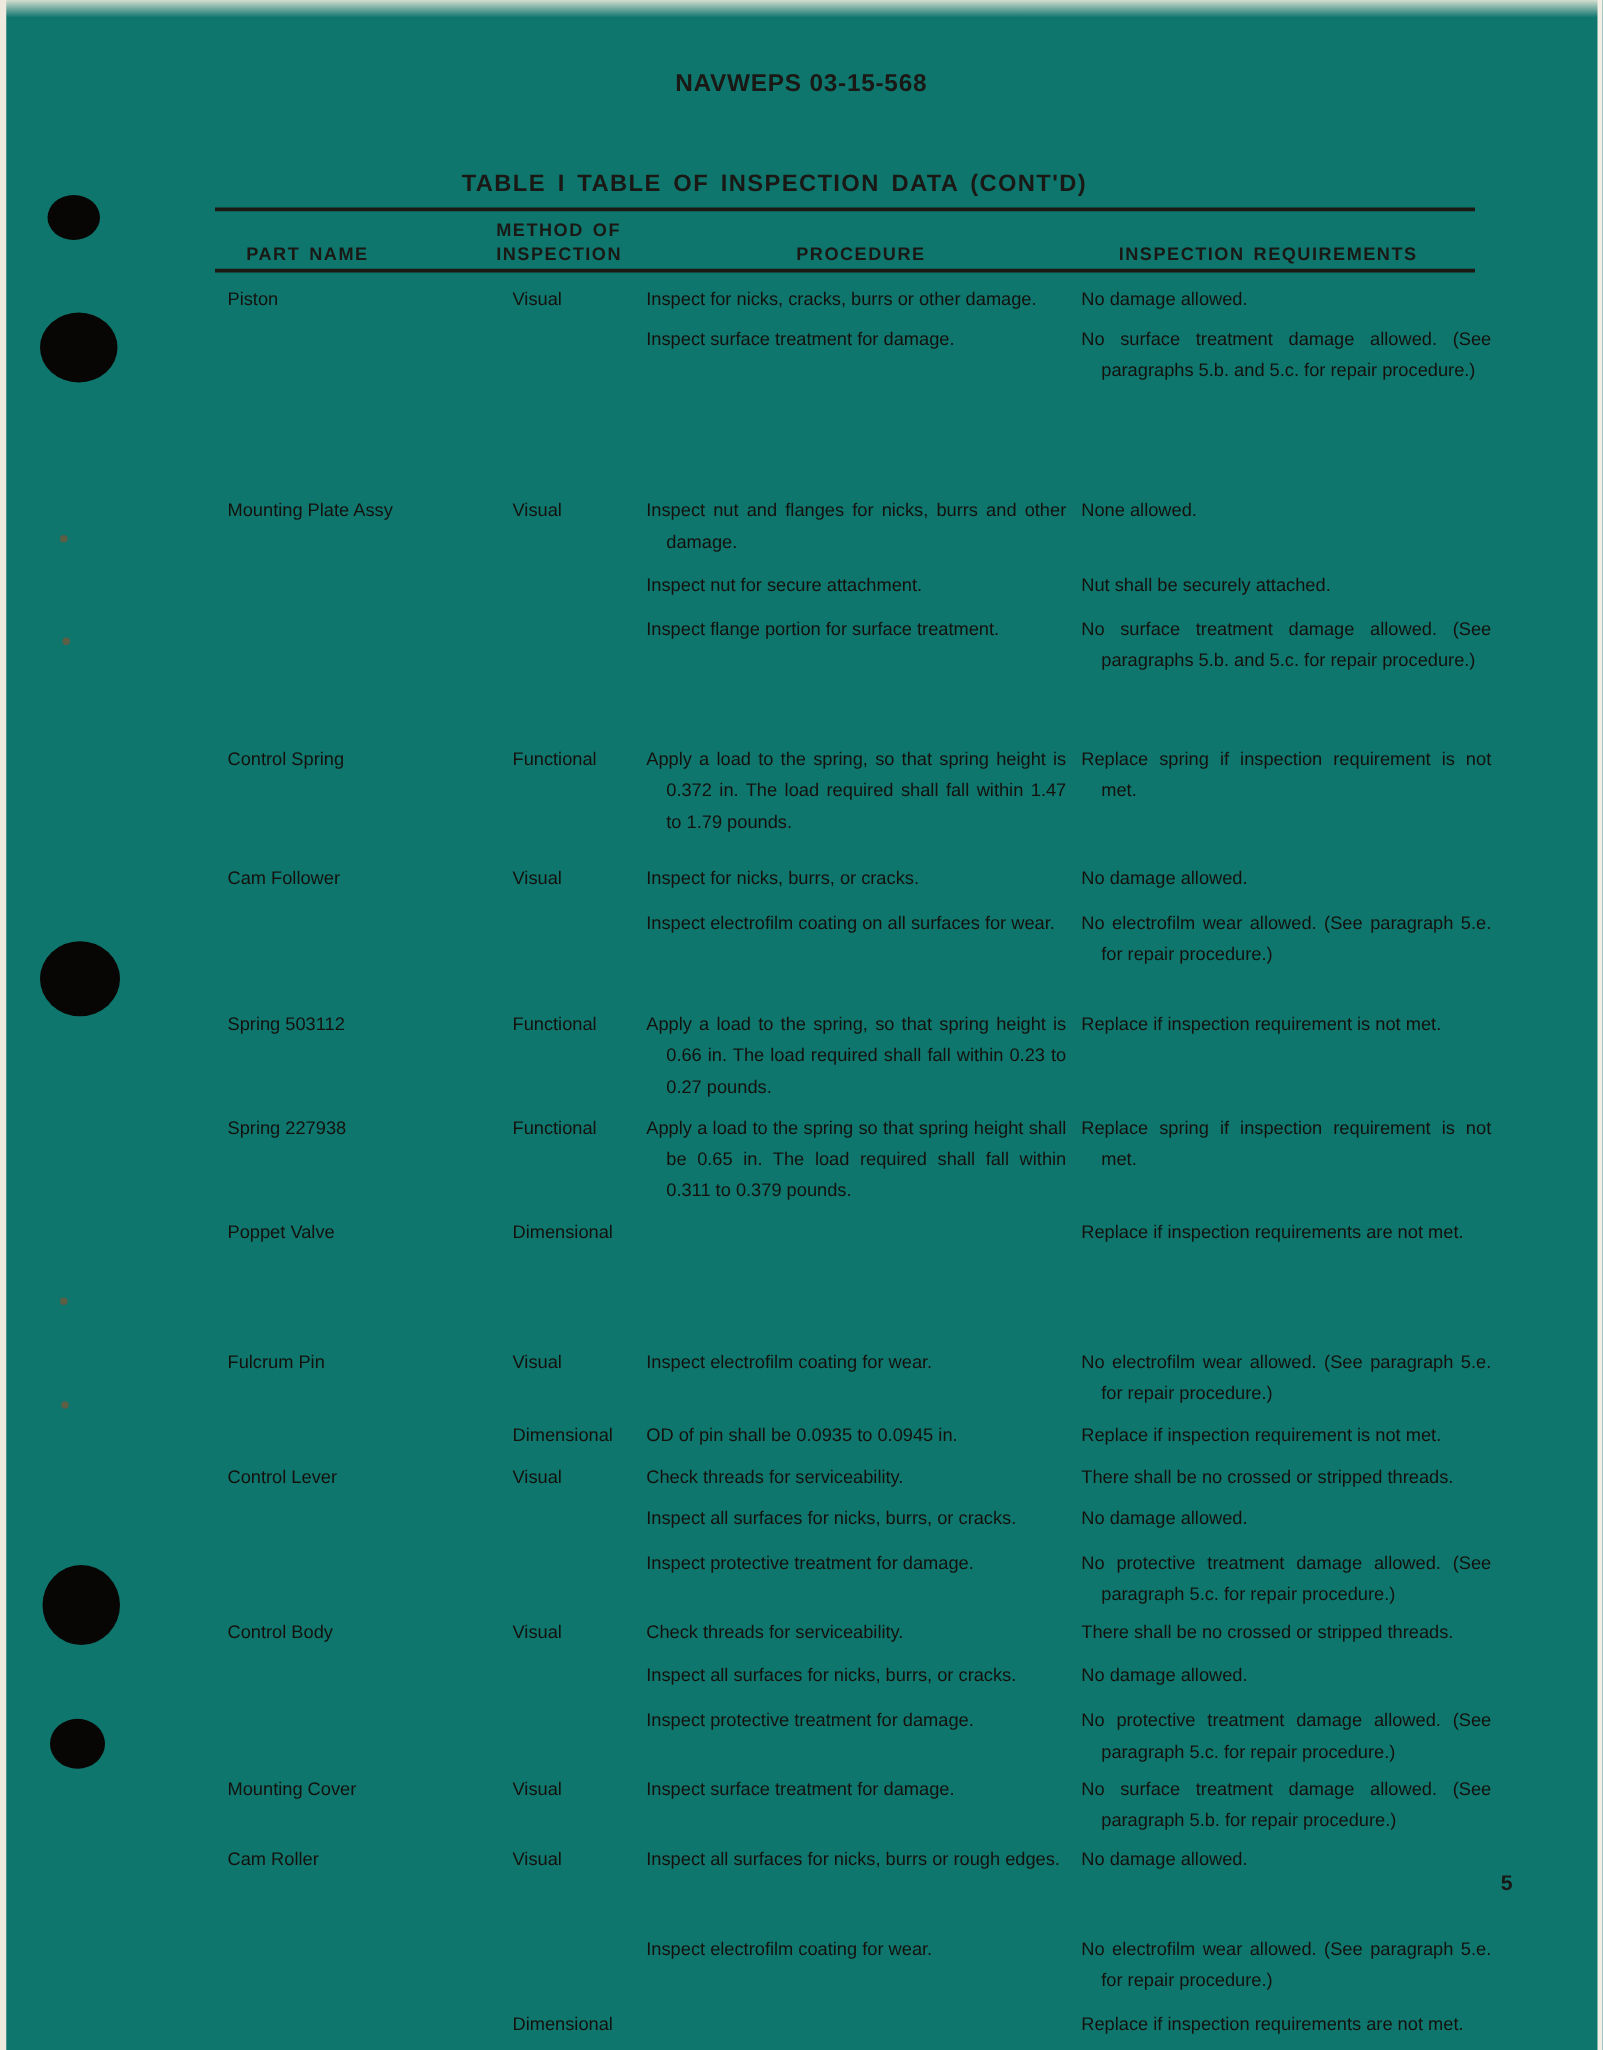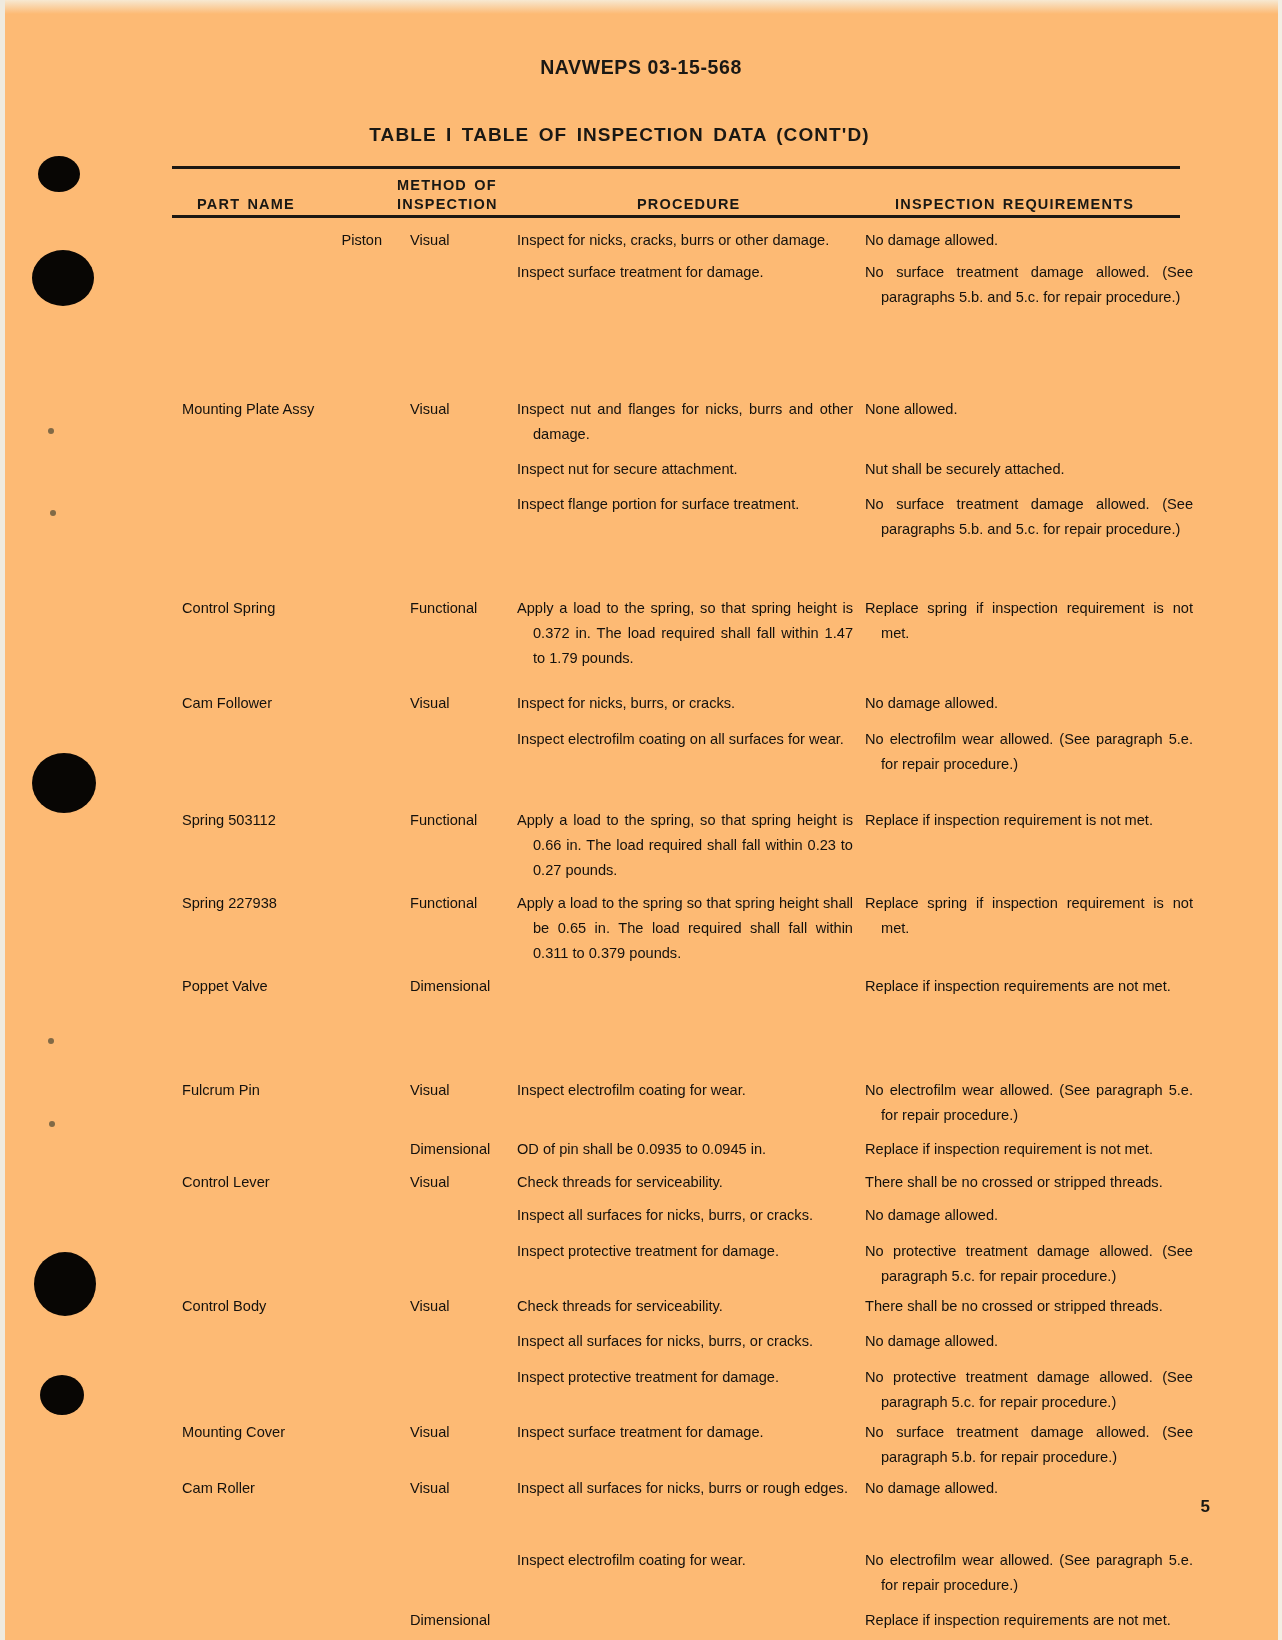--- a/index.html
+++ b/index.html
@@ -4,21 +4,21 @@
 <style>
   html, body {
     margin: 0;
     padding: 0;
     background: #ffffff;
   }
   .page {
     position: relative;
     width: 1282px;
     height: 1640px;
-    background: #fdba74;
+    background: #0f766e;
     overflow: hidden;
     font-family: "Liberation Sans", sans-serif;
     color: #1a1814;
   }
   
   .scan-top-tint {
     position: absolute;
     left: 0; top: 0;
     width: 1282px; height: 14px;
     background: linear-gradient(to bottom, #f6f1e2, rgba(253,252,247,0));
@@ -55,21 +55,21 @@
     position: absolute;
     left: 0; top: 56px;
     width: 1282px;
     text-align: center;
     font-size: 19.5px;
     font-weight: bold;
     letter-spacing: .6px;
   }
   .table-title {
     position: absolute;
-    left: 0; top: 124px;
+    left: 0; top: 137px;
     width: 1239px;
     text-align: center;
     font-size: 19px;
     font-weight: bold;
     letter-spacing: 1.1px;
     word-spacing: 3px;
   }
 
   
   .rule {
@@ -173,21 +173,21 @@
     <div class="th th-method">METHOD OF</div>
     <div class="th th-method2">INSPECTION</div>
     <div class="th th-proc">PROCEDURE</div>
     <div class="th th-req">INSPECTION REQUIREMENTS</div>
   </div>
 
   <div class="rule rule-bottom"></div>
 
   <div class="tbody" id="tbody">
       <div class="row" style="height: 32px;">
-        <div class="cell c-part" style="top: 0px; text-align: right;">Piston</div>
+        <div class="cell c-part" style="top: 0px;">Piston</div>
         <div class="cell c-method" style="top: 0px;">Visual</div>
         <div class="cell c-proc hang" style="top: 0px;">Inspect for nicks, cracks, burrs or other damage.</div>
         <div class="cell c-req hang" style="top: 0px;">No damage allowed.</div>
       </div>
       <div class="row" style="height: 105px;">
         <div class="cell c-part" style="top: 0px;"></div>
         <div class="cell c-method" style="top: 0px;"></div>
         <div class="cell c-proc hang" style="top: 0px;">Inspect surface treatment for damage.</div>
         <div class="cell c-req hang" style="top: 0px;">No surface treatment damage allowed. (See paragraphs 5.b. and 5.c. for repair procedure.)</div>
       </div>

